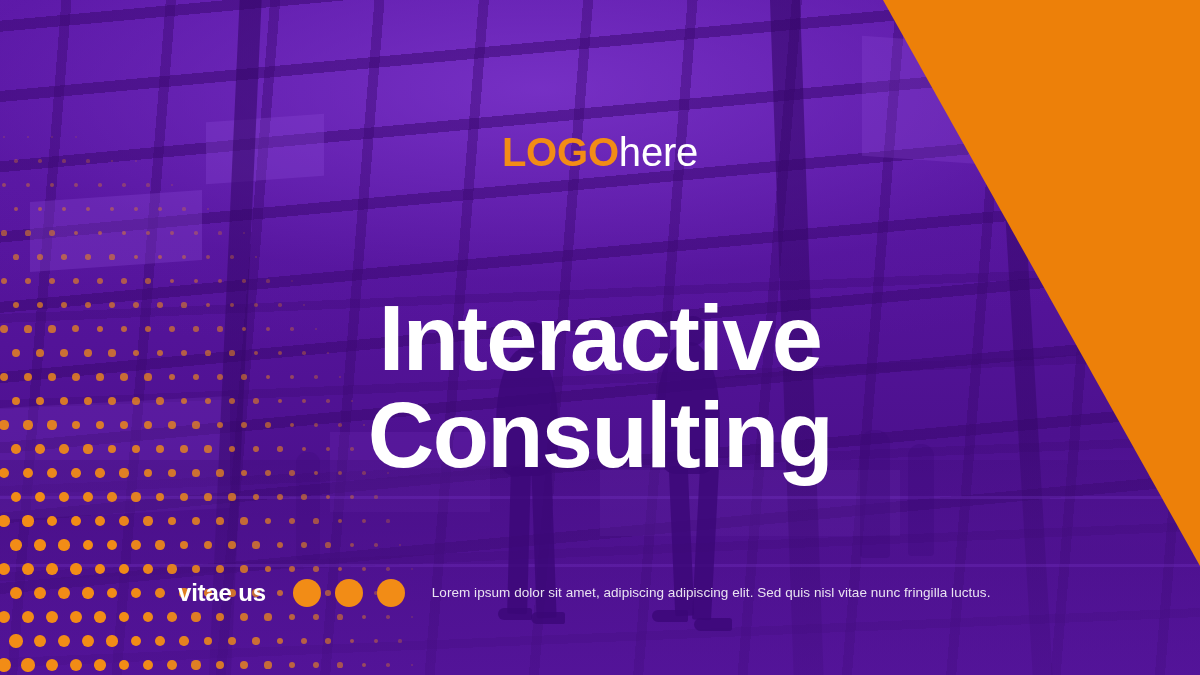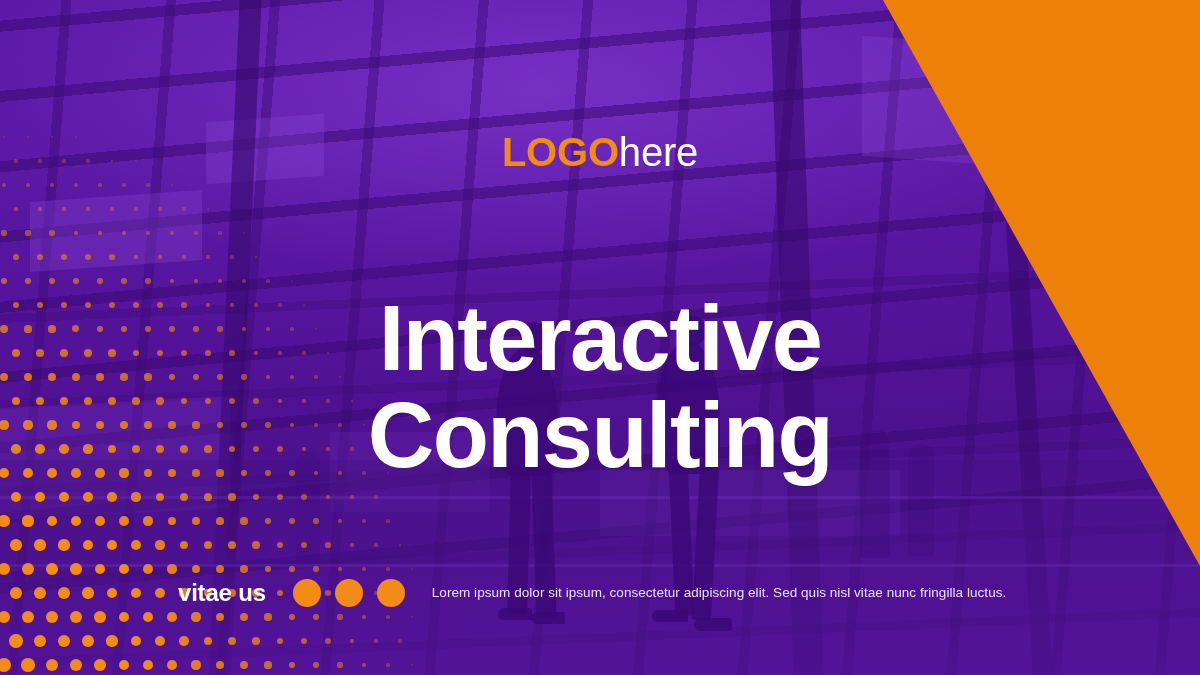--- a/index.html
+++ b/index.html
@@ -622,16 +622,16 @@
     <span class="line">Consulting</span>
   </h1>
 
   <div class="footer">
     <span class="follow-label">vitae us</span>
     <div class="social-row">
       <span class="social-dot"></span>
       <span class="social-dot"></span>
       <span class="social-dot"></span>
     </div>
-    <span class="tagline">Lorem ipsum dolor sit ipsum, consectetur adipiscing elit. Sed quis nisl vitae nunc fringilla luctus.</span>
+    <span class="tagline">Lorem ipsum dolor sit amet, adipiscing adipiscing elit. Sed quis nisl vitae nunc fringilla luctus.</span>
   </div>
 
 </div>
 
 </body></html>

